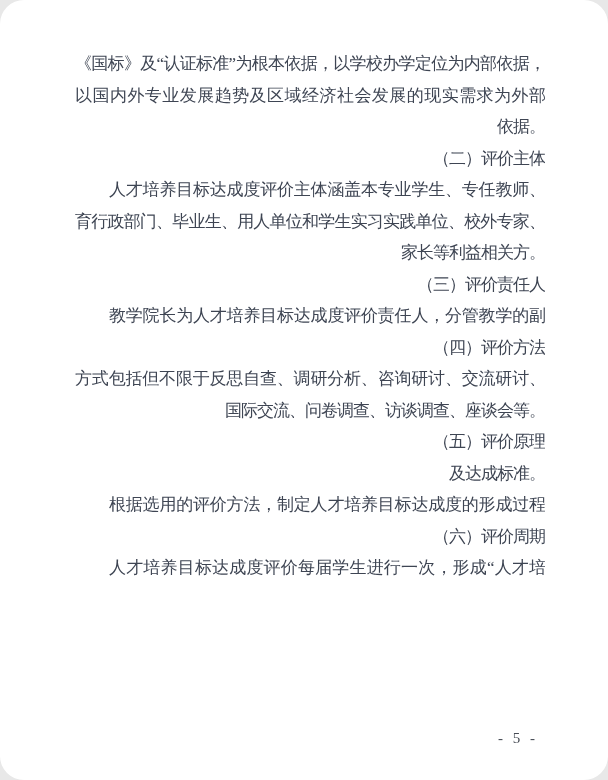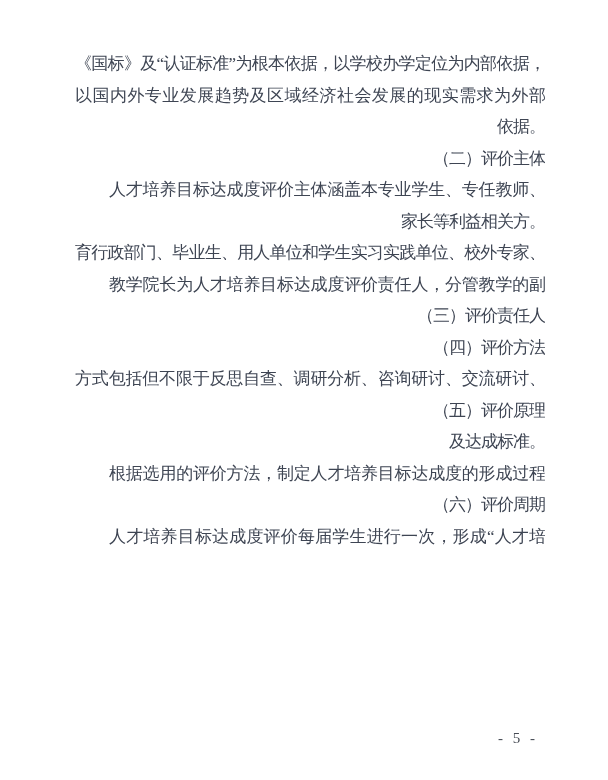--- a/index.html
+++ b/index.html
@@ -8,20 +8,21 @@
     background: #e8e8e8;
   }
   .page {
     position: relative;
     width: 608px;
     height: 780px;
     margin: 0 auto;
     background: #ffffff;
     overflow: hidden;
     font-family: "Liberation Serif", "DejaVu Serif", serif;
+    border-radius: 24px;
   }
   .text-block {
     position: absolute;
     left: 75px;
     top: 48px;
     width: 470px;
   }
   .line {
     height: 31.5px;
     line-height: 31.5px;
@@ -55,26 +56,27 @@
 </head>
 <body>
 
 <div class="page">
   <div class="text-block">
     <div class="line j">《国标》及“认证标准”为根本依据，以学校办学定位为内部依据，</div>
     <div class="line j">以国内外专业发展趋势及区域经济社会发展的现实需求为外部</div>
     <div class="line">依据。</div>
     <div class="line in">（二）评价主体</div>
     <div class="line in j">人才培养目标达成度评价主体涵盖本专业学生、专任教师、</div>
+    <div class="line j">育行政部门、毕业生、用人单位和学生实习实践单位、校外专家、</div>
     <div class="line">家长等利益相关方。</div>
-    <div class="line j">育行政部门、毕业生、用人单位和学生实习实践单位、校外专家、</div>
+    <div class="line in">（三）评价责任人</div>
     <div class="line in j">教学院长为人才培养目标达成度评价责任人，分管教学的副</div>
-    <div class="line in">（三）评价责任人</div>
     <div class="line in">（四）评价方法</div>
     <div class="line j">方式包括但不限于反思自查、调研分析、咨询研讨、交流研讨、</div>
+    <div class="line">国际交流、问卷调查、访谈调查、座谈会等。</div>
     <div class="line in">（五）评价原理</div>
     <div class="line">及达成标准。</div>
     <div class="line in j">根据选用的评价方法，制定人才培养目标达成度的形成过程</div>
     <div class="line in">（六）评价周期</div>
     <div class="line in j">人才培养目标达成度评价每届学生进行一次，形成“人才培</div>
   </div>
 
   <div class="page-number">- 5 -</div>
 </div>
 

